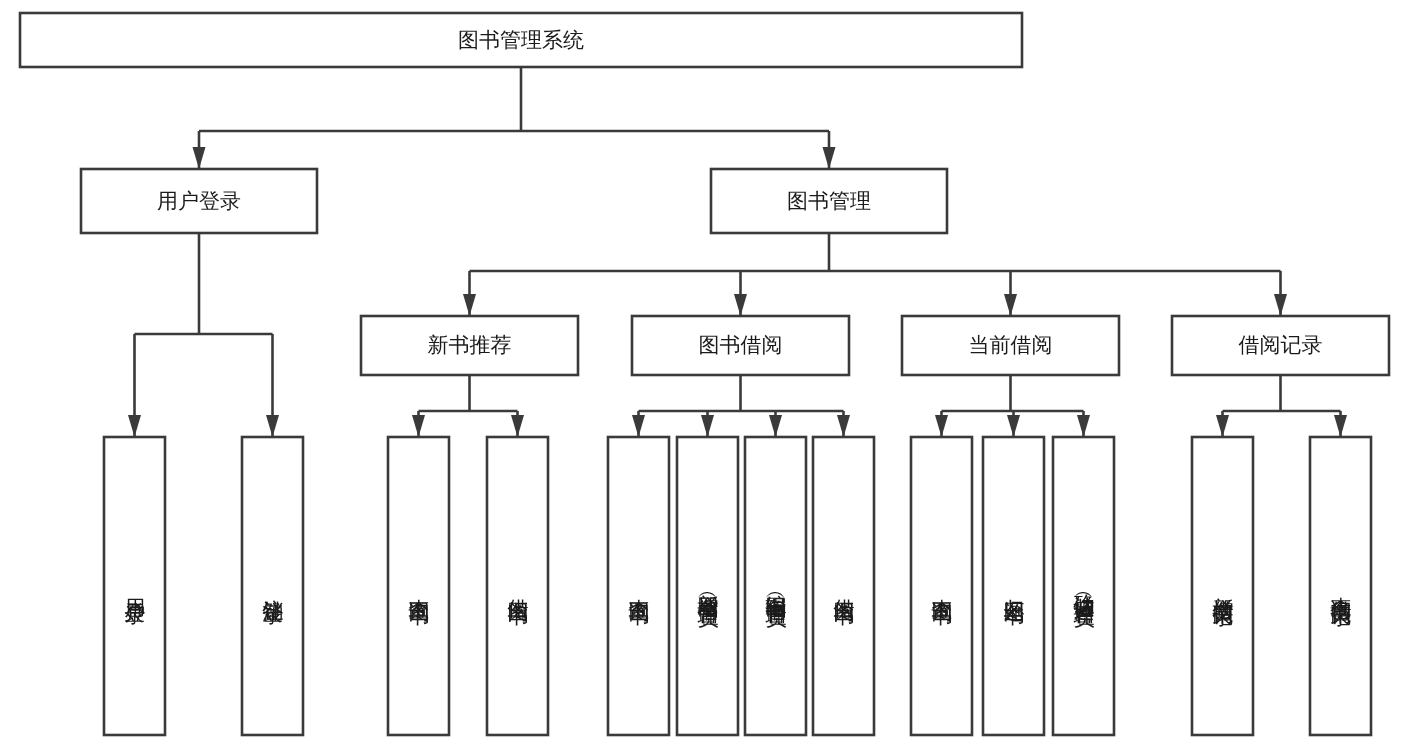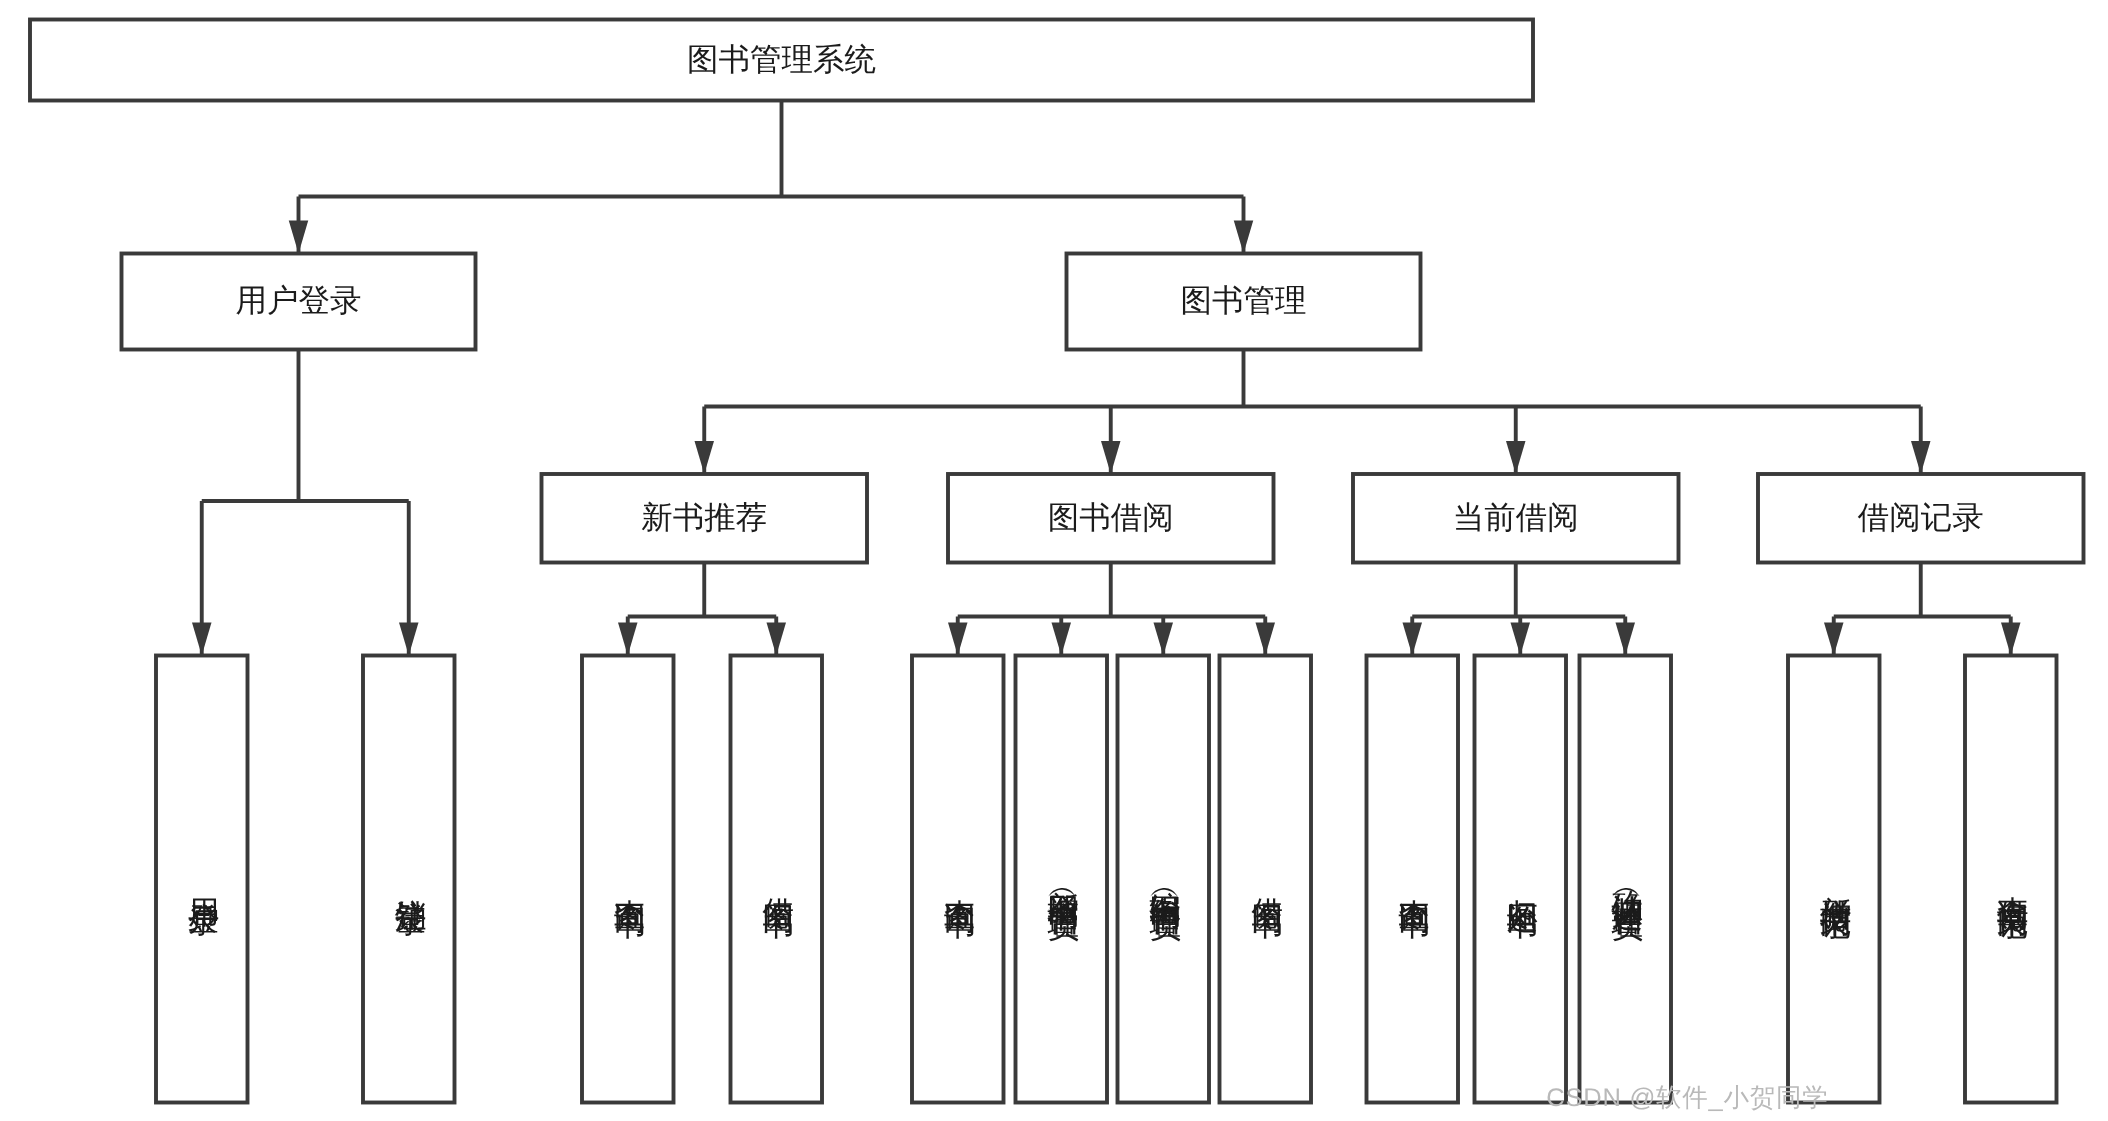--- a/index.html
+++ b/index.html
@@ -180,14 +180,13 @@
       <div class="node-label-v" style="left: 677px; top: 437px; width: 61px; height: 298px;">新增图书（管理员）</div>
       <div class="node-label-v" style="left: 745px; top: 437px; width: 61px; height: 298px;">编辑图书（管理员）</div>
       <div class="node-label-v" style="left: 813px; top: 437px; width: 61px; height: 298px;">借阅图书</div>
       <div class="node-label-v" style="left: 911px; top: 437px; width: 61px; height: 298px;">查询图书</div>
       <div class="node-label-v" style="left: 983px; top: 437px; width: 61px; height: 298px;">归还图书</div>
       <div class="node-label-v" style="left: 1053px; top: 437px; width: 61px; height: 298px;">确认归还（管理员）</div>
       <div class="node-label-v" style="left: 1192px; top: 437px; width: 61px; height: 298px;">新增借阅记录</div>
       <div class="node-label-v" style="left: 1310px; top: 437px; width: 61px; height: 298px;">查询借阅记录</div>
     </div>
 
-  <div class="watermark">CSDN @软件_小贺同学</div>
 </div>
 
 </body></html>

